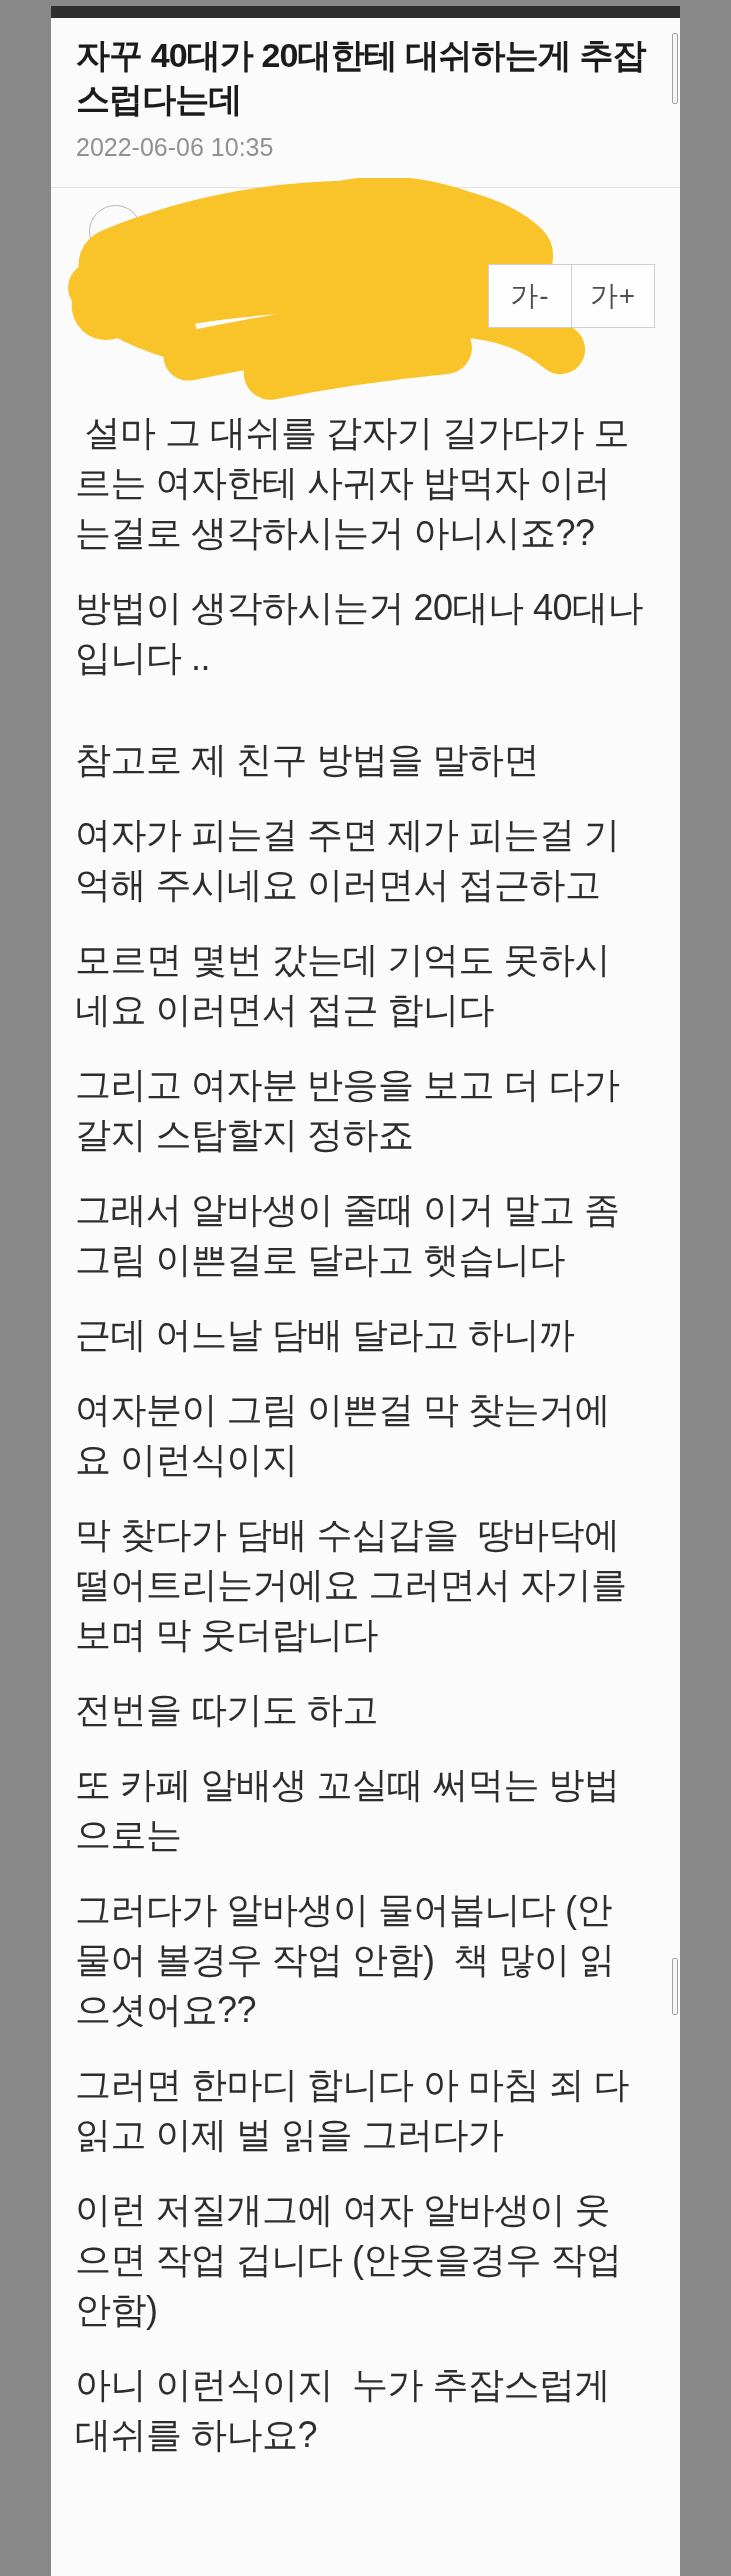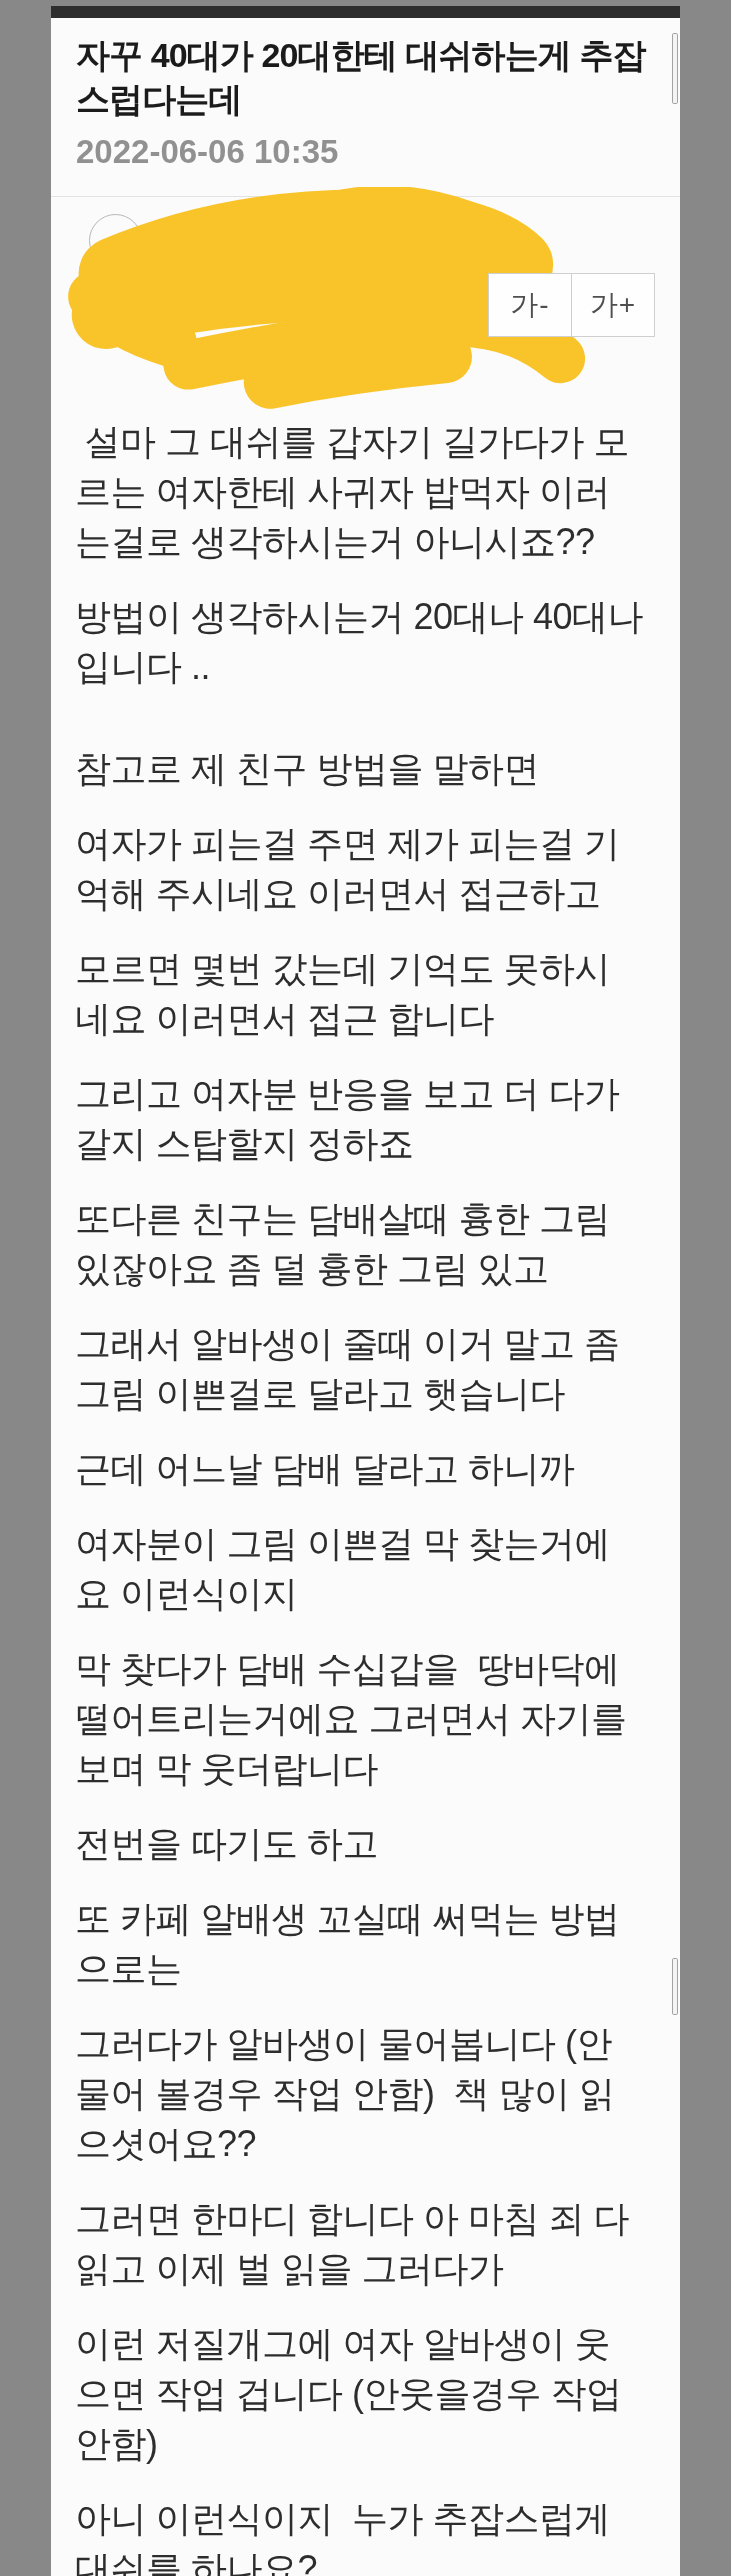--- a/index.html
+++ b/index.html
@@ -20,23 +20,22 @@
   .header{padding:7.3px 27.4px 0 25px;}
   .post-title{
     margin:7.3px 0 0;
     font-size:34px;font-weight:700;
     line-height:44px;color:#1b1b1b;
     letter-spacing:-0.9px;
     white-space:pre-wrap;
   }
   .post-date{
     margin-top:12px;
-    font-size:33px;color:#919191;
+    font-size:25px;color:#919191;
     letter-spacing:0;
-    font-weight:bold;
   }
   .divider{
     margin-top:25px;
     border:none;border-top:0.9px solid #e2e2e2;
     width:100%;height:0;
   }
   .profile-strip{
     position:relative;
     height:213px;
   }
@@ -115,21 +114,20 @@
     </div>
   </div>
 
   <div class="body-text">
     <p> 설마 그 대쉬를 갑자기 길가다가 모르는 여자한테 사귀자 밥먹자 이러는걸로 생각하시는거 아니시죠??</p>
     <p class="gap-lg">방법이 생각하시는거 20대나 40대나 입니다 ..</p>
     <p>참고로 제 친구 방법을 말하면</p>
     <p>여자가 피는걸 주면 제가 피는걸 기억해 주시네요 이러면서 접근하고</p>
     <p>모르면 몇번 갔는데 기억도 못하시네요 이러면서 접근 합니다</p>
     <p>그리고 여자분 반응을 보고 더 다가갈지 스탑할지 정하죠</p>
-    <p>또다른 친구는 담배살때 흉한 그림 있잖아요 좀 덜 흉한 그림 있고</p>
     <p>그래서 알바생이 줄때 이거 말고 좀 그림 이쁜걸로 달라고 햇습니다</p>
     <p>근데 어느날 담배 달라고 하니까</p>
     <p>여자분이 그림 이쁜걸 막 찾는거에요 이런식이지</p>
     <p>막 찾다가 담배 수십갑을  땅바닥에 떨어트리는거에요 그러면서 자기를 보며 막 웃더랍니다</p>
     <p>전번을 따기도 하고</p>
     <p>또 카페 알배생 꼬실때 써먹는 방법으로는</p>
     <p>그러다가 알바생이 물어봅니다 (안물어 볼경우 작업 안함)  책 많이 읽으셧어요??</p>
     <p>그러면 한마디 합니다 아 마침 죄 다 읽고 이제 벌 읽을 그러다가</p>
     <p>이런 저질개그에 여자 알바생이 웃으면 작업 겁니다 (안웃을경우 작업 안함)</p>
     <p>아니 이런식이지  누가 추잡스럽게 대쉬를 하나요?</p>

